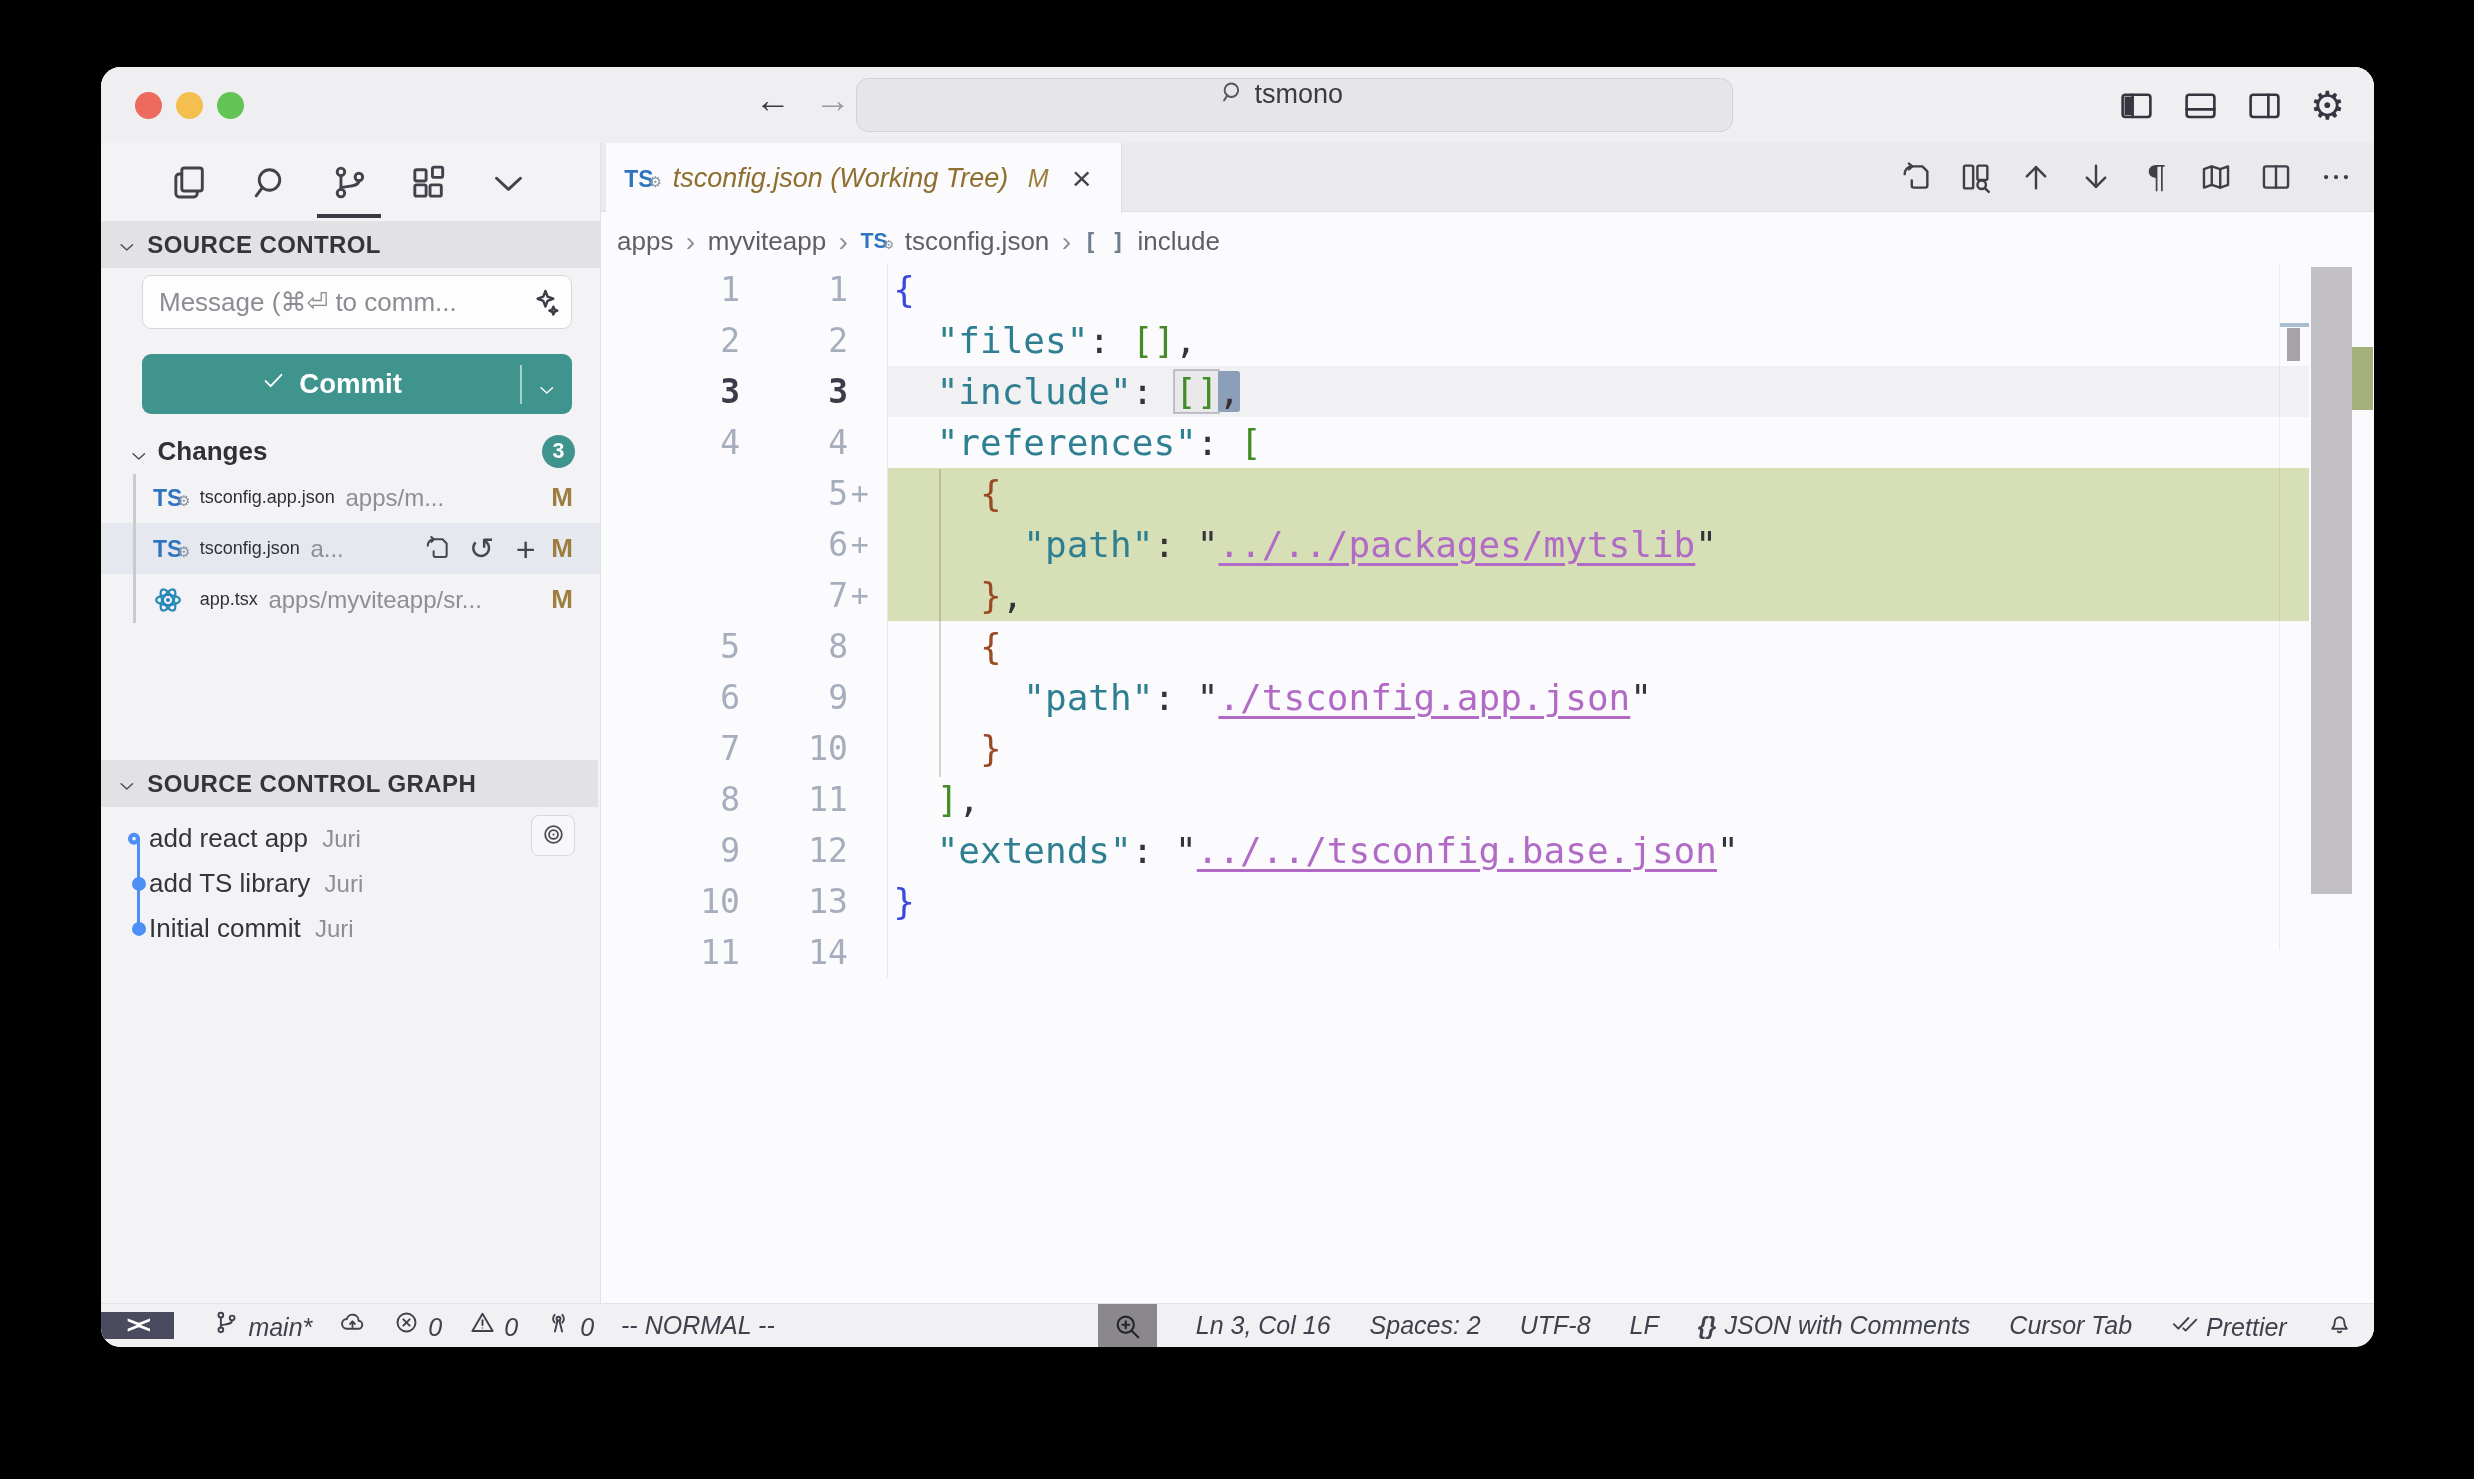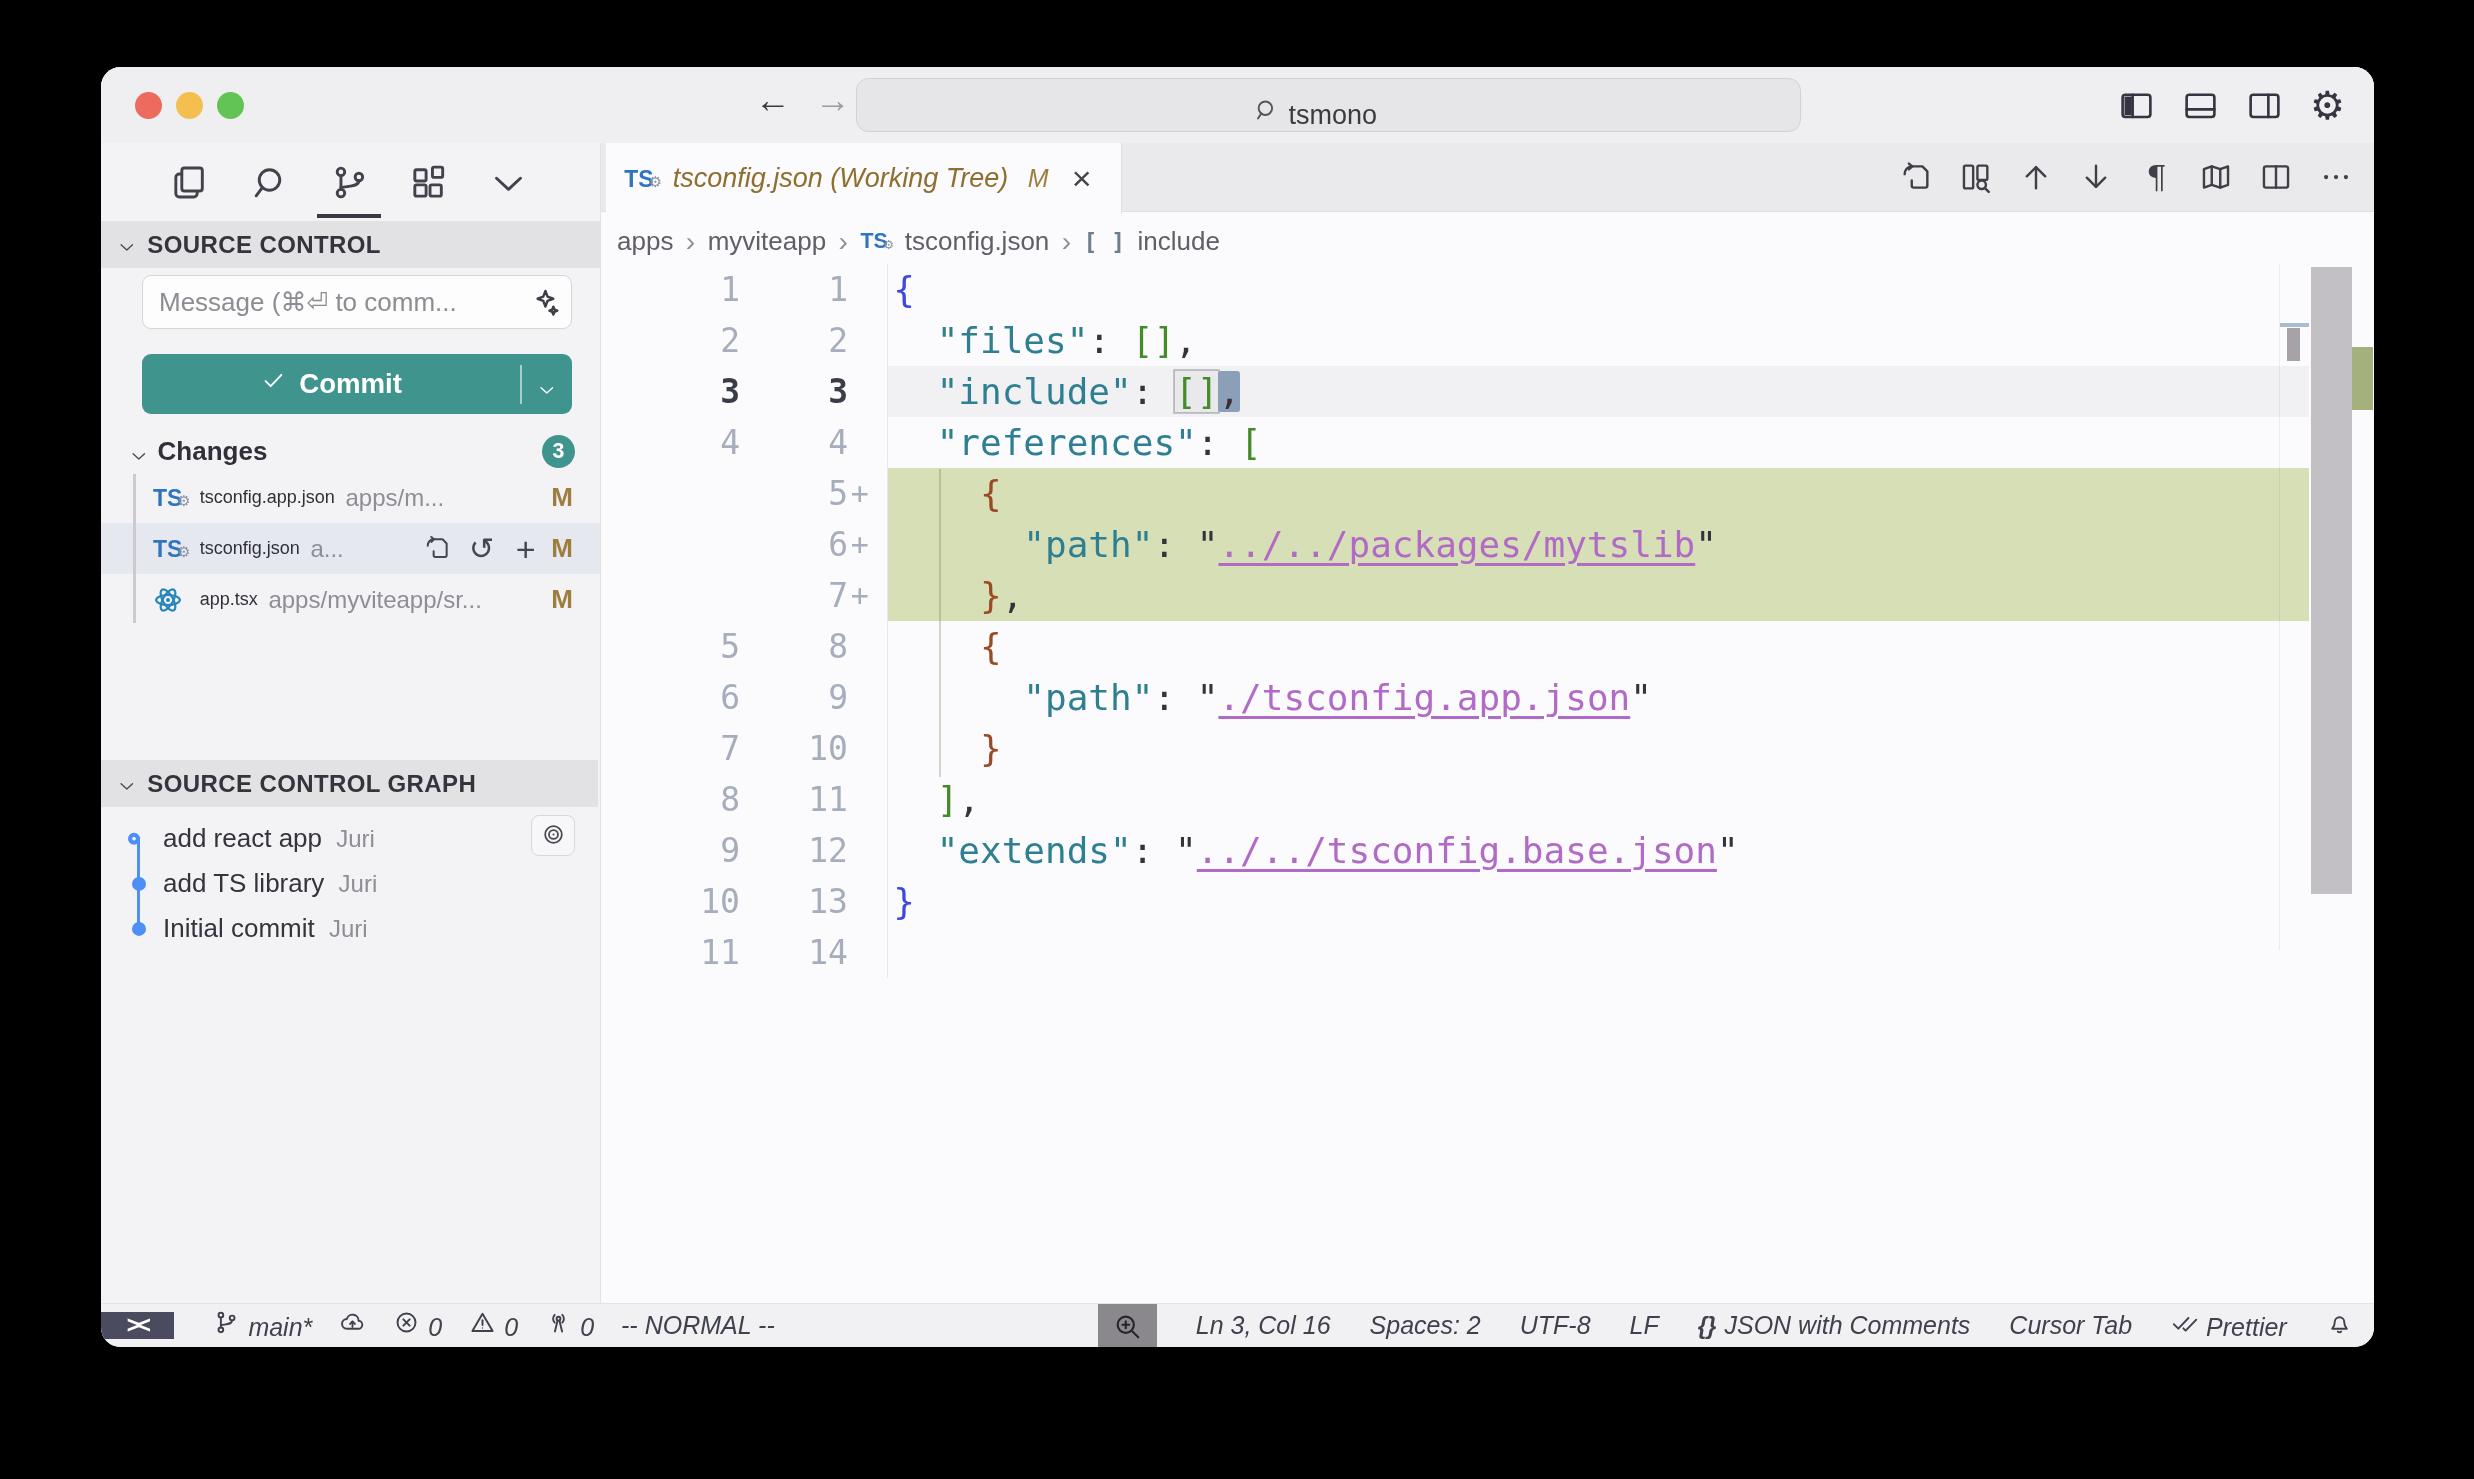--- a/index.html
+++ b/index.html
@@ -9,23 +9,23 @@
   #window { position:absolute; left:101px; top:67px; width:2273px; height:1280px;
             background:#fbfafc; border-radius:19.6px; overflow:hidden;
             box-shadow:0 27px 80px rgba(0,0,0,.6); }
 
   
   .titlebar { position:absolute; left:0; top:0; right:0; height:76px; background:#efeef1; }
   .lights { position:absolute; left:34px; top:25px; display:flex; gap:14.2px; }
   .light { width:27px; height:27px; border-radius:50%; }
   .nav-arrow { position:absolute; top:12.4px; font-size:36px; color:#3a3b42; width:46px; text-align:center; }
   .nav-arrow.fwd { color:#9b9ba1; }
-  .searchbox { position:absolute; left:755px; top:10.7px; width:945px; height:54px;
+  .searchbox { position:absolute; left:755px; top:10.7px; width:877px; height:54px;
                background:#e6e5e8; border:1.8px solid #d2d1d4; border-radius:12.4px;
-               display:flex; align-items:flex-end; justify-content:center; gap:9px;
+               display:flex; align-items:flex-start; justify-content:center; gap:9px;
                color:#3b3b41; font-size:27px; }
   .searchbox svg { width:27px; height:27px; color:#55555c; }
   .searchbox input { border:none; background:transparent; font:inherit; color:inherit; width:116px; outline:none; }
   .win-icons { position:absolute; right:27px; top:0; height:76px; display:flex; align-items:center; gap:27px; }
   .win-icons .wicon { width:37px; height:37px; color:#343540; }
   .wicon svg { width:100%; height:100%; }
   .gear-glyph { font-size:39px; line-height:37px; font-family:"DejaVu Sans",sans-serif; }
 
   
   .sidebar { position:absolute; left:0; top:76px; width:500px; bottom:44px;
@@ -68,21 +68,21 @@
   .ts-ico { position:relative; width:36px; height:30px; flex:0 0 auto; font-weight:700; color:#2f74c0;
             font-size:23px; line-height:30px; }
   .ts-ico .gear-mini { position:absolute; right:-1.8px; bottom:-3.6px; font-size:15px; color:#8a96a3;
                         font-family:"DejaVu Sans",sans-serif; }
   .react-ico { width:36px; height:30px; flex:0 0 auto; color:#2586b7; }
   .react-ico svg { width:30px; height:30px; }
 
   .scg { position:absolute; left:0; right:1.8px; top:617px; }
   .graph-rows { position:relative; margin-top:9px; }
   .graph-line { position:absolute; left:36px; top:21.3px; width:2.7px; background:var(--dot); }
-  .g-row { height:45px; display:flex; align-items:center; padding-left:62px; gap:14.2px; position:relative; }
+  .g-row { height:45px; display:flex; align-items:center; padding-left:48px; gap:14.2px; position:relative; }
   .g-dot { position:absolute; left:31px; top:50%; transform:translate(0,-50%); width:14.2px; height:14.2px;
            border-radius:50%; background:var(--dot); }
   .g-dot.head { width:12.4px; height:12.4px; border:4.4px solid var(--dot); background:var(--dot);
                 box-shadow:inset 0 0 0 3.6px #f3f2f5; left:27px; padding:1.8px; }
   .g-msg { font-size:26px; color:#33343c; }
   .g-author { font-size:24px; color:#8d8e96; }
   .g-target { position:absolute; right:25px; top:672px; width:44px; height:41px; border:1.8px solid #d8d7da;
               border-radius:8px; background:#f7f6f8; display:flex; align-items:center; justify-content:center; color:#4a4b52; }
   .g-target svg { width:25px; height:25px; }
 

